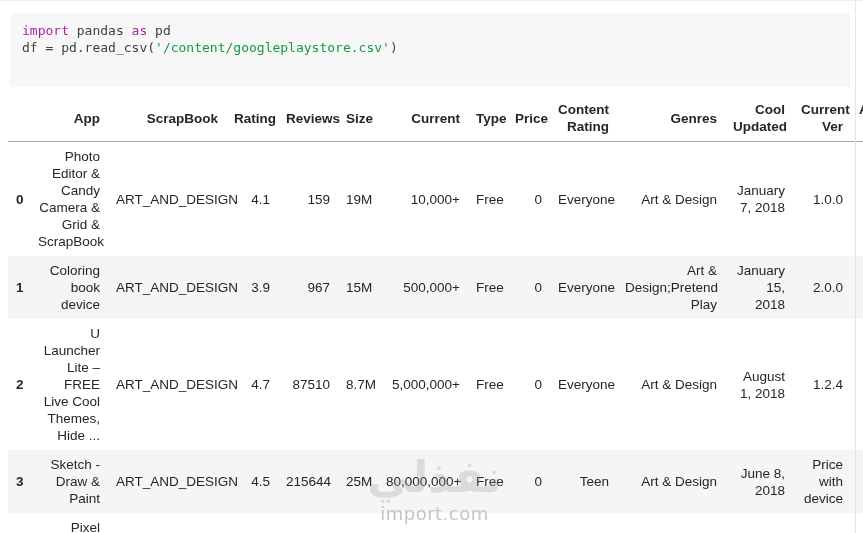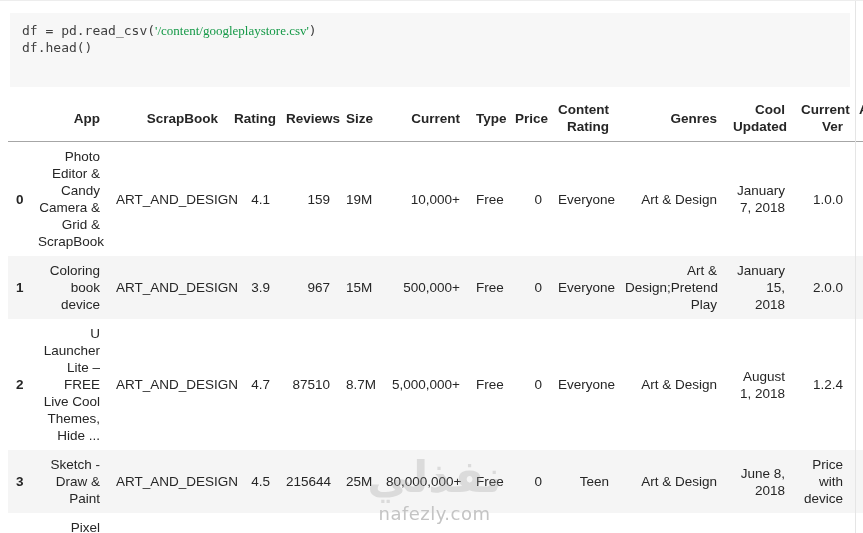--- a/index.html
+++ b/index.html
@@ -10,21 +10,21 @@
   }
   
   .code-cell{
     position:absolute;left:10px;top:12px;right:13px;height:74px;
     background:#f7f7f7;box-sizing:border-box;padding:9px 12px;
     font-family:"DejaVu Sans Mono","Liberation Mono",monospace;
     font-size:13px;line-height:17px;color:#404040;
   }
   .code-line{white-space:pre;}
   .kw{color:#a626a4;}
-  .str{color:#159947;font-family:Liberation Serif, serif;}
+  .str{color:#159947;}
   
   .table-wrap{position:absolute;left:0;top:94px;width:863px;overflow:hidden;}
   table.dataframe{
     border-collapse:collapse;table-layout:fixed;width:903px;margin-left:8px;
     font-size:13.5px;line-height:17px;color:#262626;
   }
   table.dataframe thead th{
     font-weight:bold;text-align:right;vertical-align:middle;
     padding:6px 8px;border-bottom:1px solid #a6a6a6;
     overflow-wrap:normal;
@@ -51,22 +51,22 @@
     font-size:18px;line-height:18px;color:#c4c4c4;letter-spacing:.5px;
     font-family:"DejaVu Sans",sans-serif;
   }
   
   .right-edge{position:absolute;top:0;right:7px;width:1px;height:533px;background:#e5e5e5;}
 </style>
 </head>
 <body>
 
 <div class="code-cell">
+  <div class="code-line"><span class="kw">import</span><span> pandas </span><span class="kw">as</span><span> pd</span></div>
   <div class="code-line"><span>df = pd.read_csv(</span><span class="str">'/content/googleplaystore.csv'</span><span>)</span></div>
-  <div class="code-line">df.head()</div>
 </div>
 
 <div class="table-wrap">
   <table class="dataframe">
     <colgroup>
       <col style="width:22px">
         <col style="width:78px">
         <col style="width:118px">
       <col style="width:52px">
         <col style="width:60px">
@@ -178,16 +178,16 @@
         <td></td>
         <td></td>
         <td></td>
       </tr>
     </tbody>
   </table>
 </div>
 
 <div class="watermark">
   <div class="logo">نفذلي</div>
-  <div class="site">nafezly.com</div>
+  <div class="site">import.com</div>
 </div>
 
 <div class="right-edge"></div>
 
 </body></html>

